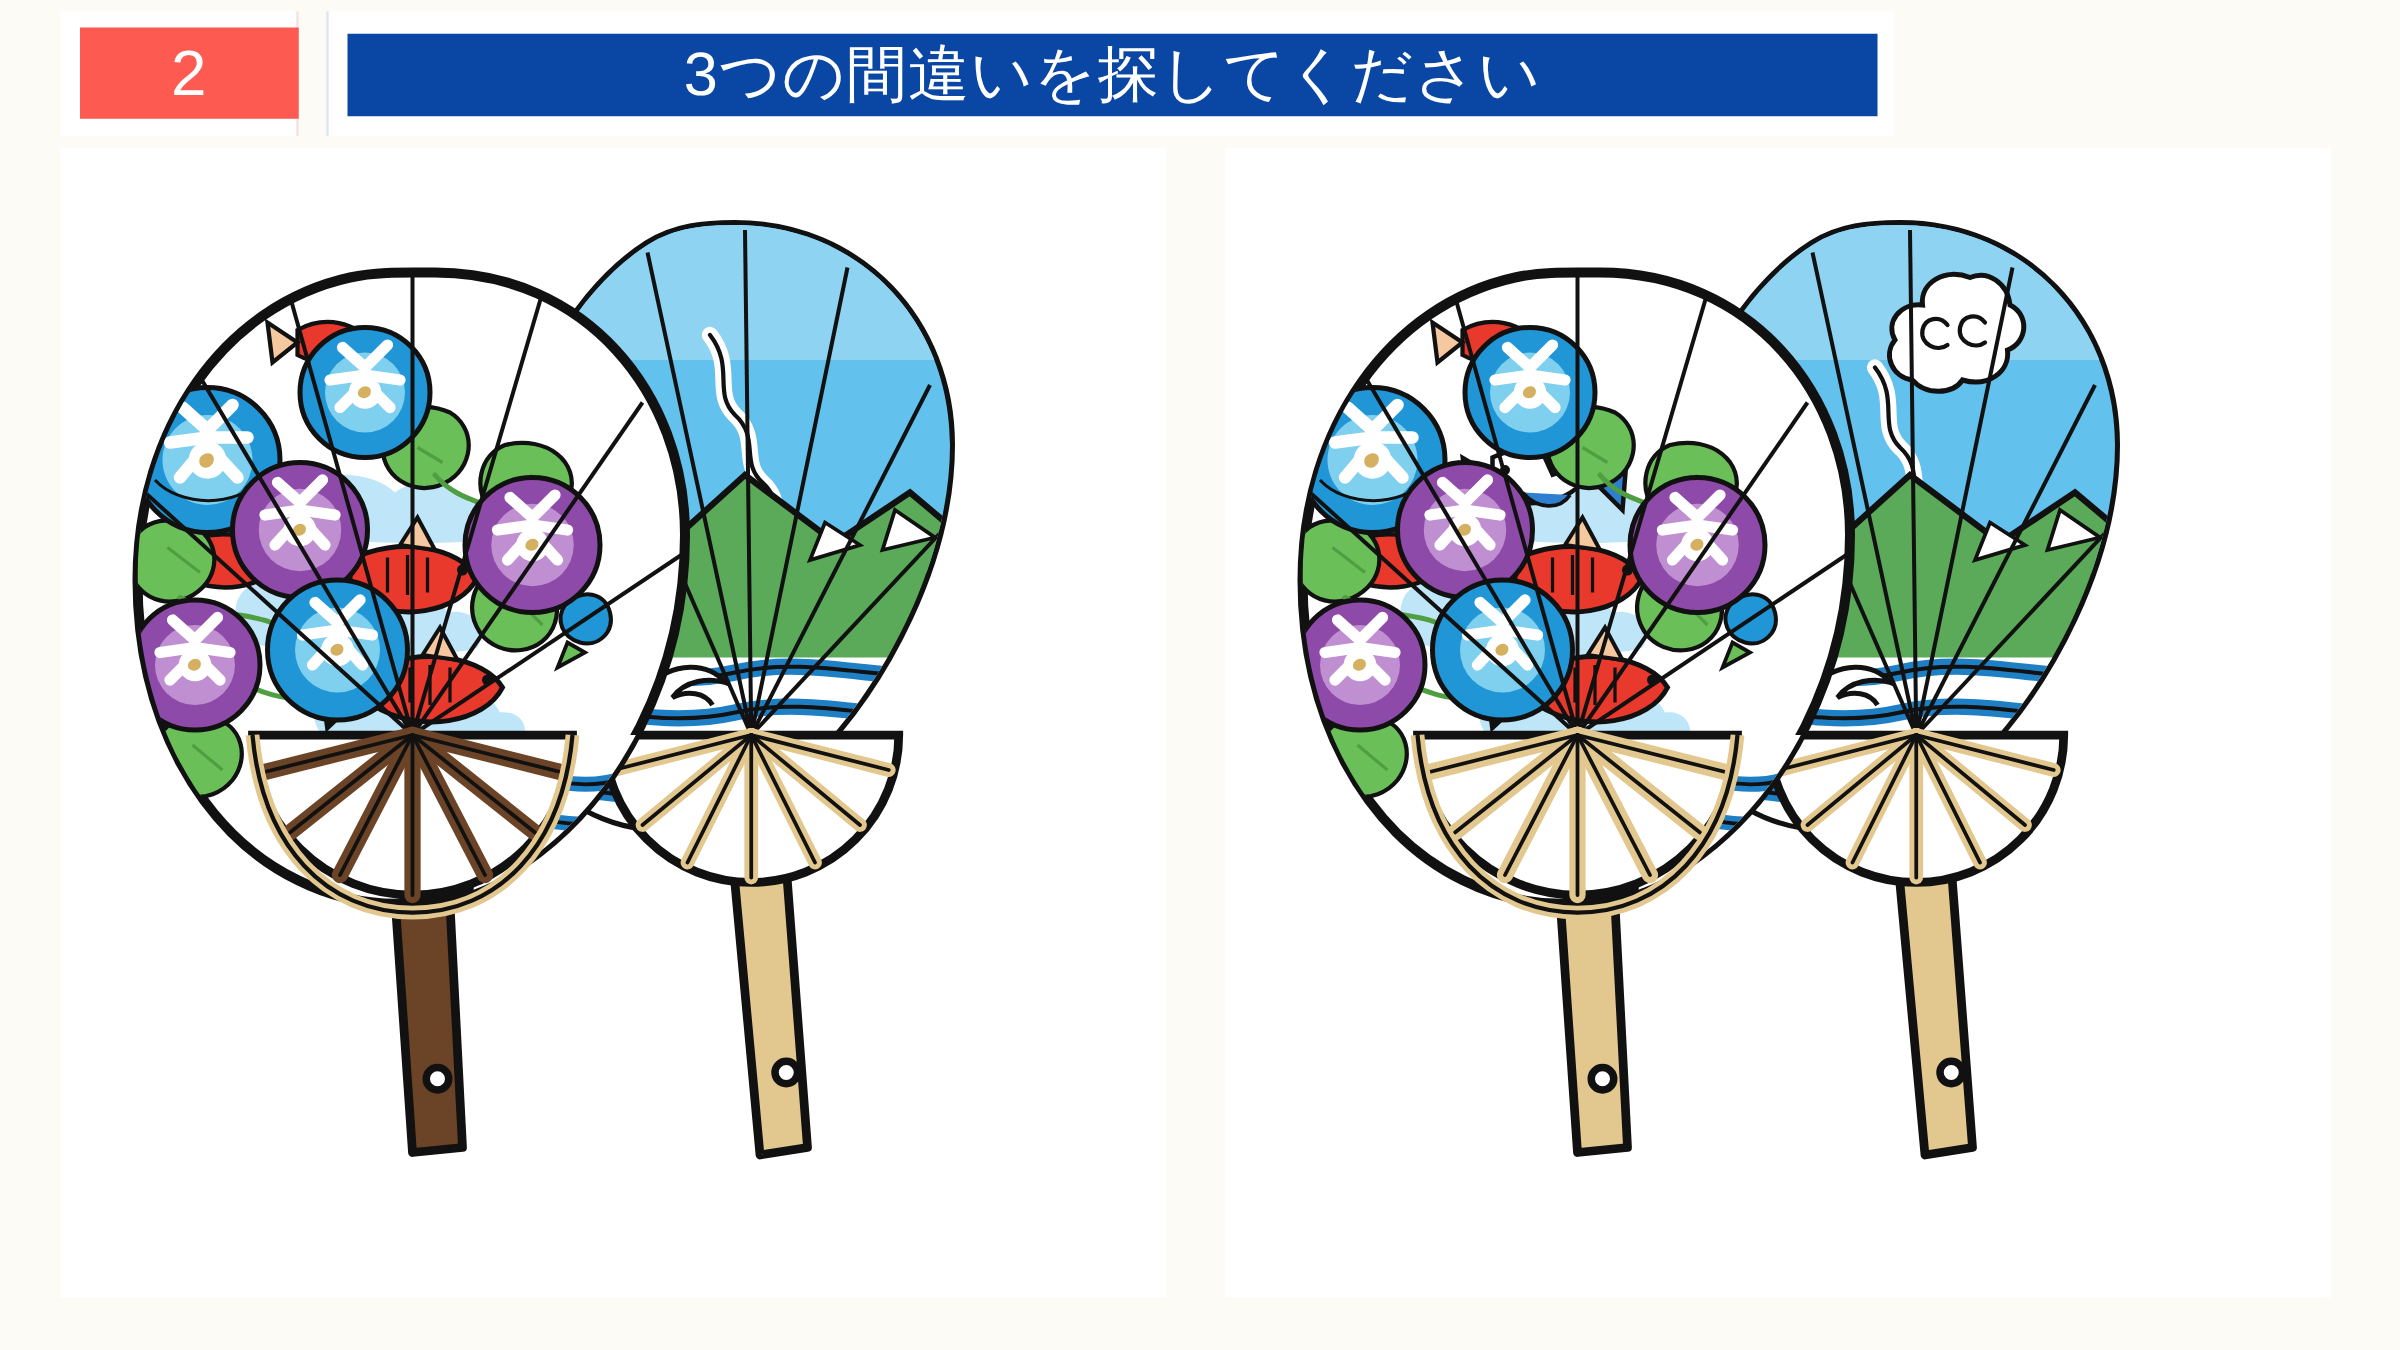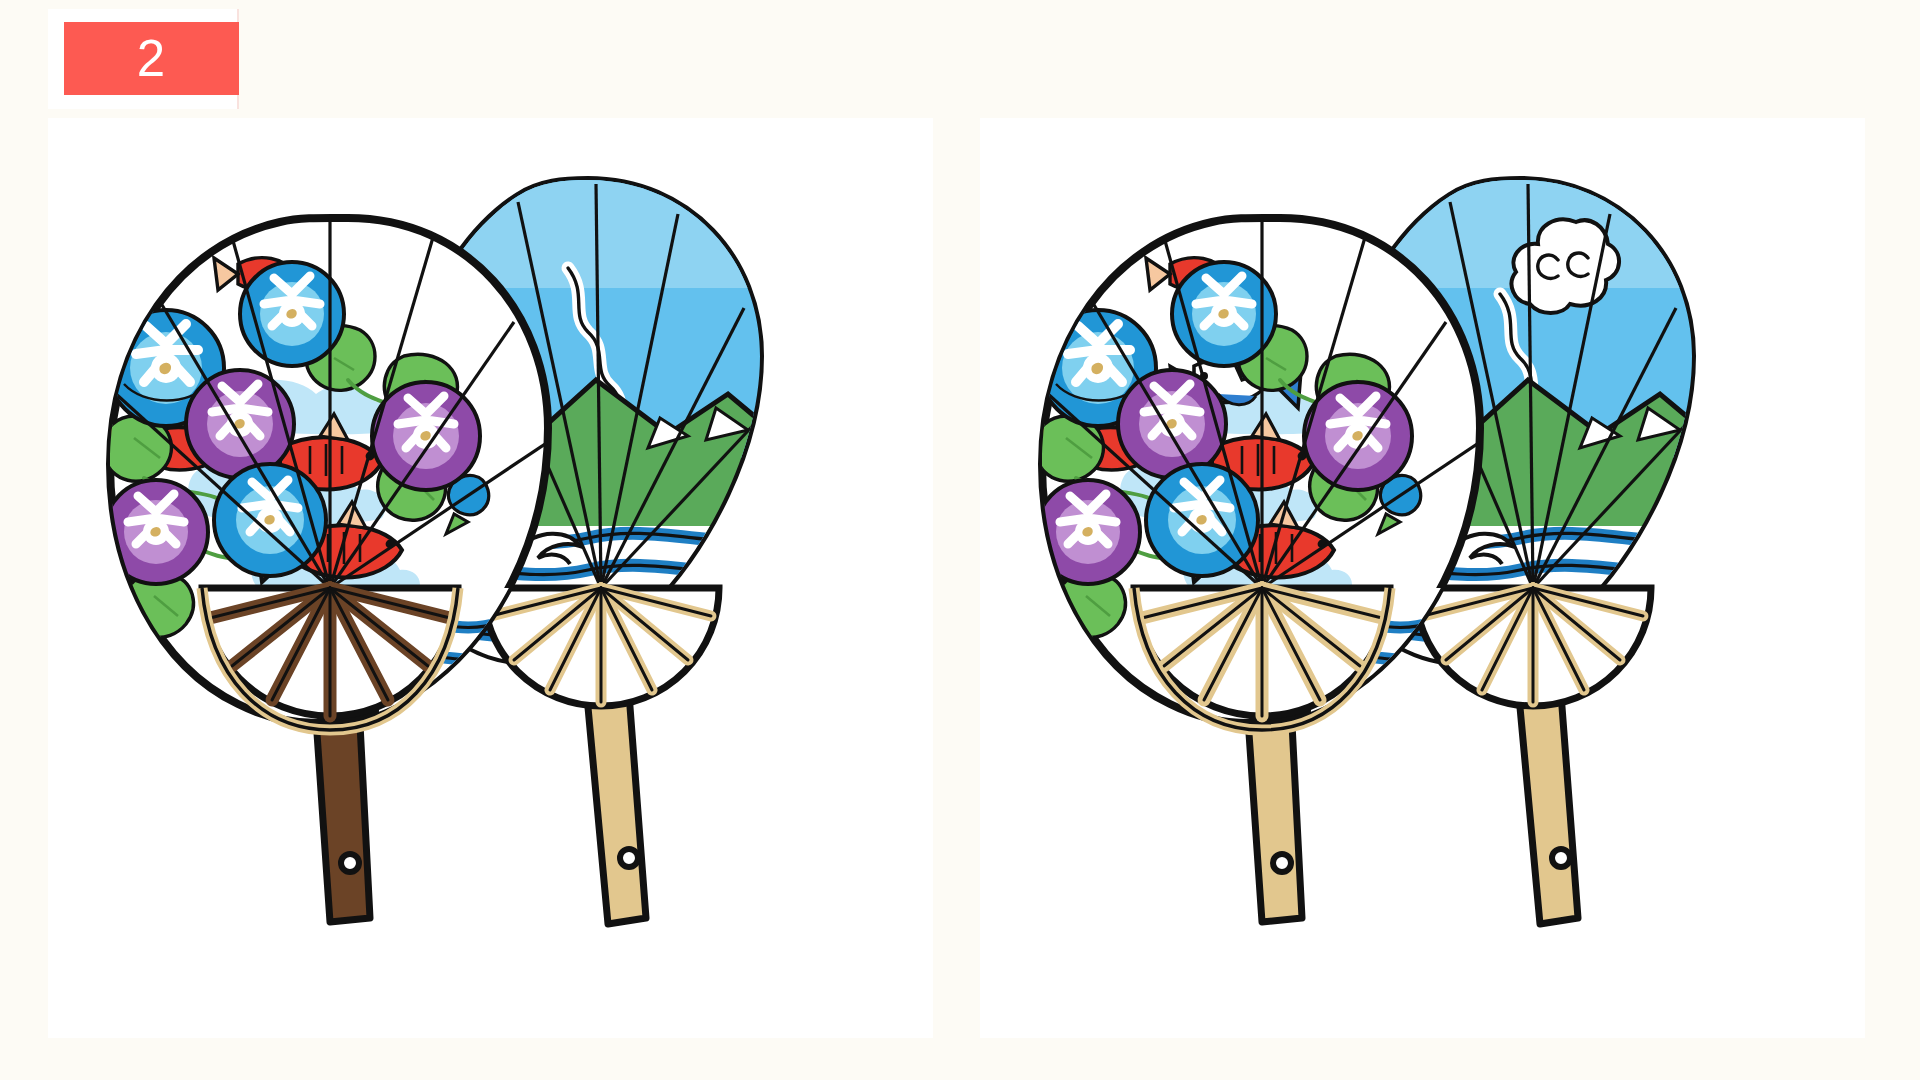--- a/index.html
+++ b/index.html
@@ -67,20 +67,25 @@
 <div id="page">
 
   <div id="header">
 
     <div id="number-badge-wrap">
       <div id="number-badge">
         <span id="number-badge-text">2</span>
       </div>
     </div>
 
+    <div id="title-bar-wrap">
+      <div id="title-bar">
+        <span id="title-text">3つの間違いを探してください</span>
+      </div>
+    </div>
 
   </div>
 
   <div class="panel" id="panel-left">
     <div class="stage">
       <svg viewBox="0 0 885 920" xmlns="http://www.w3.org/2000/svg">
         <defs>
 
           <clipPath id="clipRearL">
             <path d="M540 62 C 640 62, 712 140, 712 238 C 712 330, 660 430, 600 490

